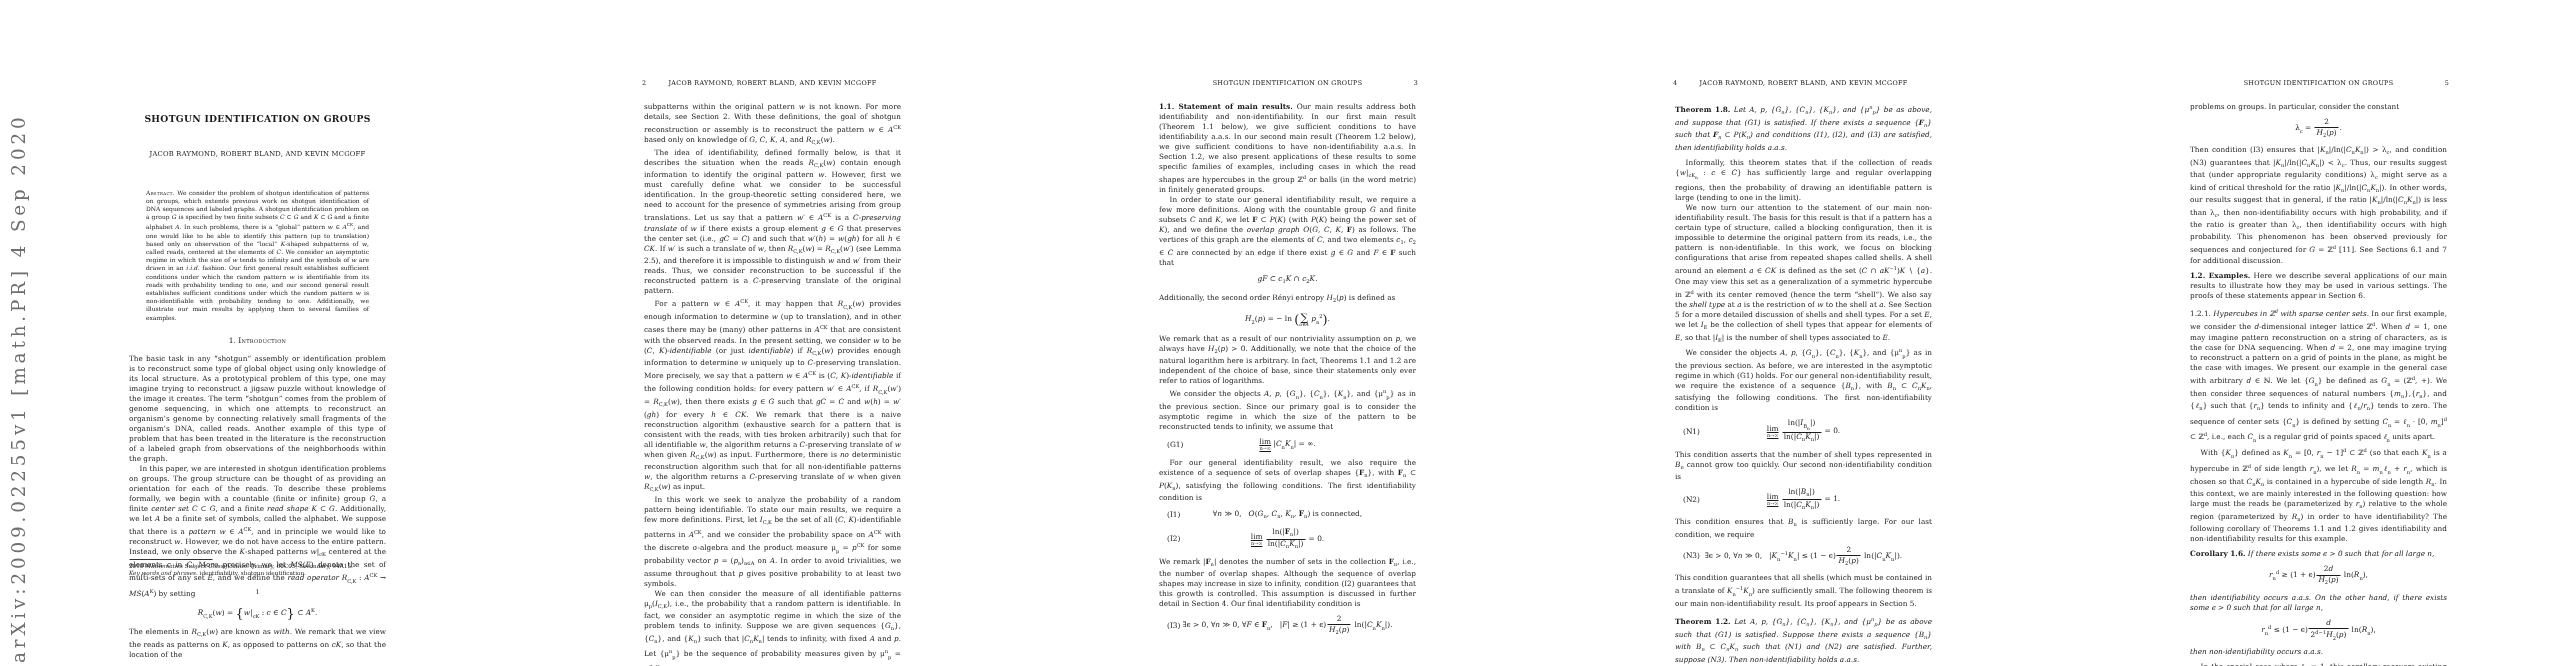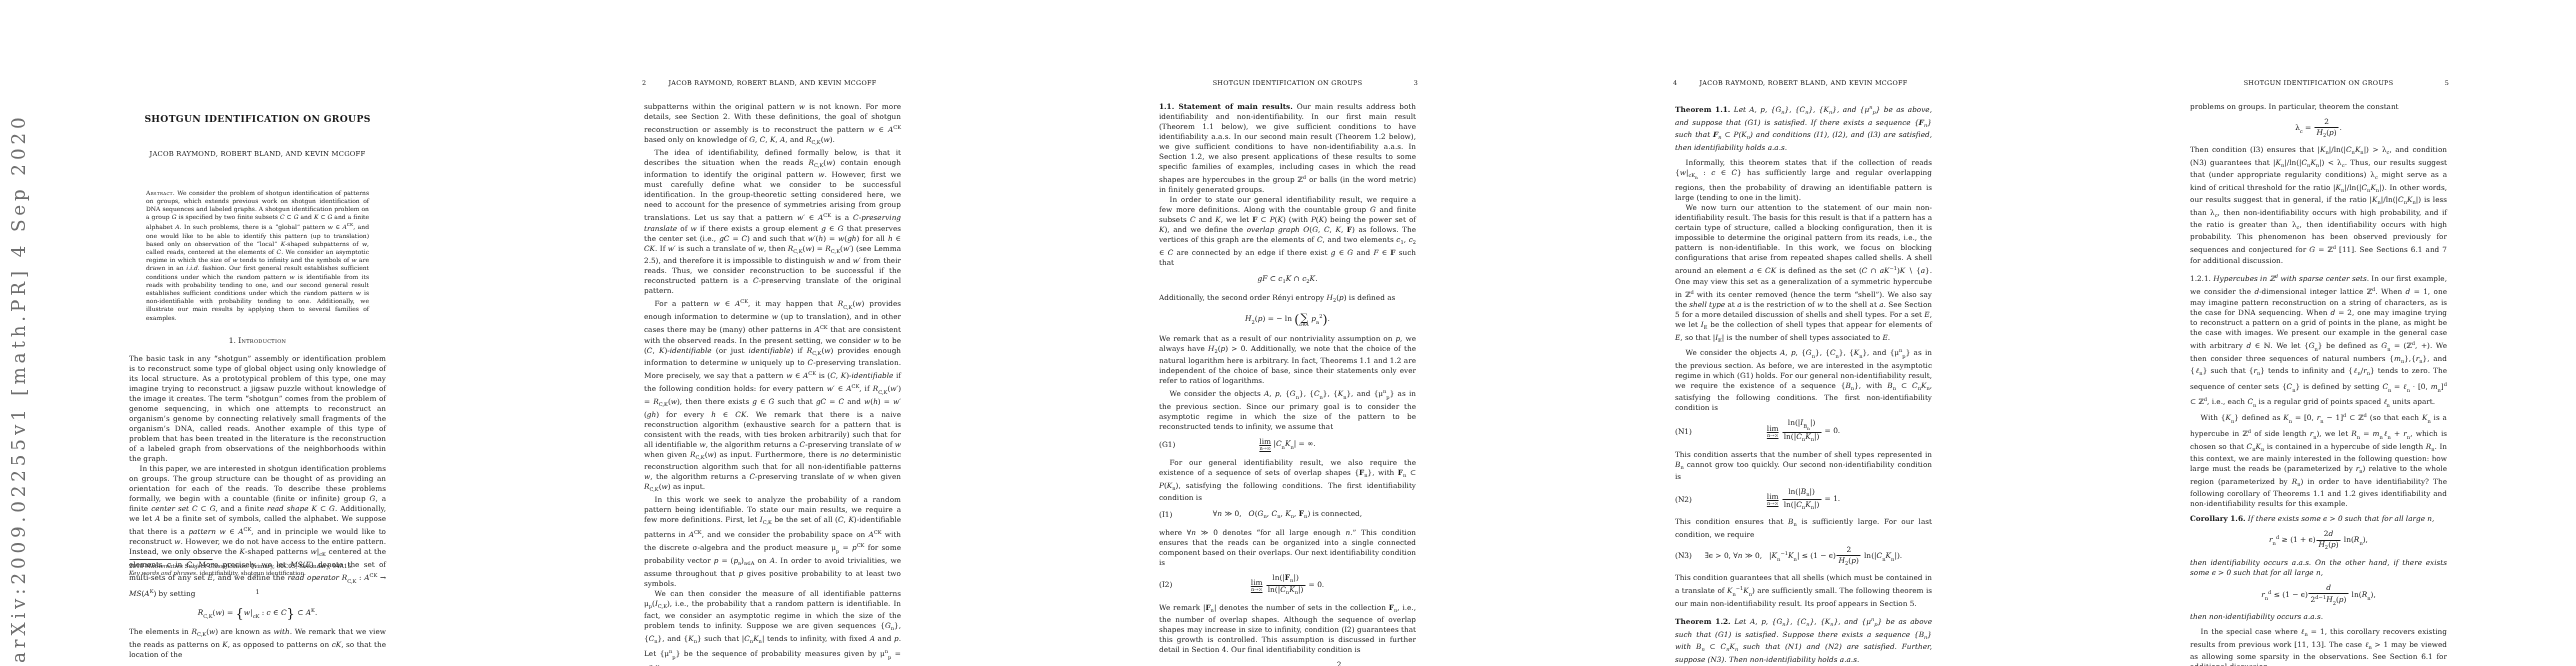--- a/index.html
+++ b/index.html
@@ -24,21 +24,21 @@
   
   .title{text-align:center;font-weight:bold;font-size:9.2px;letter-spacing:0.3px;margin-bottom:24.5px;}
   .authors{text-align:center;font-size:6.8px;letter-spacing:0.2px;margin-bottom:30px;}
   .abstract{width:223px;margin:0 auto 14.5px auto;font-size:6px;line-height:8.2px;text-align:justify;}
   .section{text-align:center;margin:11px 0 7.8px 0;font-size:7.5px;}
   .sc{font-variant:small-caps;letter-spacing:0.3px;}
   .p{margin:0;}
   .p.indent{text-indent:10.6px;}
   .p.space{margin-top:5px;}
   .eq{position:relative;text-align:center;margin:6.1px 0;font-size:7.4px;}
-  .eq .tag{position:absolute;left:0;top:50%;transform:translateY(-50%);}
+  .eq .tag{position:absolute;left:8px;top:50%;transform:translateY(-50%);}
   .eqbody{display:inline-block;}
   .limop{display:inline-block;vertical-align:middle;text-align:center;line-height:1;text-decoration:underline;}
   .limop .u{display:block;font-size:5px;margin-top:0.6px;}
   .sumop{display:inline-block;vertical-align:middle;text-align:center;line-height:1;font-size:10.6px;}
   .sumop .u{display:block;font-size:4.7px;margin-top:0.6px;}
   .frac{display:inline-block;vertical-align:middle;text-align:center;line-height:1.15;margin:0 1.1px;}
   .frac .fn{display:block;border-bottom:0.6px solid #1a1a1a;padding:0 1.7px 0.6px 1.7px;}
   .frac .fd{display:block;padding:0.6px 1.7px 0 1.7px;}
   .bigp{font-size:1.75em;vertical-align:middle;font-weight:200;}
   .footnote{position:absolute;top:559px;left:50%;transform:translateX(-50%);
@@ -93,57 +93,57 @@
           <div class="p"><b>1.1. Statement of main results.</b> Our main results address both identifiability and non-identifiability. In our first main result (Theorem 1.1 below), we give sufficient conditions to have identifiability a.a.s. In our second main result (Theorem 1.2 below), we give sufficient conditions to have non-identifiability a.a.s. In Section 1.2, we also present applications of these results to some specific families of examples, including cases in which the read shapes are hypercubes in the group ℤ<sup>d</sup> or balls (in the word metric) in finitely generated groups.</div>
           <div class="p indent">In order to state our general identifiability result, we require a few more definitions. Along with the countable group <i>G</i> and finite subsets <i>C</i> and <i>K</i>, we let <b>F</b> ⊂ <i>P</i>(<i>K</i>) (with <i>P</i>(<i>K</i>) being the power set of <i>K</i>), and we define the <i>overlap graph</i> <i>O</i>(<i>G</i>, <i>C</i>, <i>K</i>, <b>F</b>) as follows. The vertices of this graph are the elements of <i>C</i>, and two elements <i>c</i><sub>1</sub>, <i>c</i><sub>2</sub> ∈ <i>C</i> are connected by an edge if there exist <i>g</i> ∈ <i>G</i> and <i>F</i> ∈ <b>F</b> such that</div>
           <div class="eq"><div class="eqbody"><i>gF</i> ⊂ <i>c</i><sub>1</sub><i>K</i> ∩ <i>c</i><sub>2</sub><i>K</i>.</div></div>
           <div class="p">Additionally, the second order Rényi entropy <i>H</i><sub>2</sub>(<i>p</i>) is defined as</div>
           <div class="eq"><div class="eqbody"><i>H</i><sub>2</sub>(<i>p</i>) = − ln <span class="bigp">(</span><span class="sumop">∑<span class="u"><i>a</i>∈<i>A</i></span></span> <i>p</i><sub>a</sub><sup>2</sup><span class="bigp">)</span>.</div></div>
           <div class="p">We remark that as a result of our nontriviality assumption on <i>p</i>, we always have <i>H</i><sub>2</sub>(<i>p</i>) &gt; 0. Additionally, we note that the choice of the natural logarithm here is arbitrary. In fact, Theorems 1.1 and 1.2 are independent of the choice of base, since their statements only ever refer to ratios of logarithms.</div>
           <div class="p indent">We consider the objects <i>A</i>, <i>p</i>, {<i>G</i><sub>n</sub>}, {<i>C</i><sub>n</sub>}, {<i>K</i><sub>n</sub>}, and {μ<sup>n</sup><sub>p</sub>} as in the previous section. Since our primary goal is to consider the asymptotic regime in which the size of the pattern to be reconstructed tends to infinity, we assume that</div>
           <div class="eq"><div class="tag">(G1)</div><div class="eqbody"><span class="limop">lim<span class="u">n→∞</span></span> |<i>C</i><sub>n</sub><i>K</i><sub>n</sub>| = ∞.</div></div>
           <div class="p indent">For our general identifiability result, we also require the existence of a sequence of sets of overlap shapes {<b>F</b><sub>n</sub>}, with <b>F</b><sub>n</sub> ⊂ <i>P</i>(<i>K</i><sub>n</sub>), satisfying the following conditions. The first identifiability condition is</div>
           <div class="eq"><div class="tag">(I1)</div><div class="eqbody">∀<i>n</i> ≫ 0,&nbsp;&nbsp; <i>O</i>(<i>G</i><sub>n</sub>, <i>C</i><sub>n</sub>, <i>K</i><sub>n</sub>, <b>F</b><sub>n</sub>) is connected,</div></div>
-          <div class="p">where ∀<i>n</i> ≫ 0 denotes “for all large enough <i>n</i>.” This condition ensures that the reads can be organized into a single connected component based on their overlaps. Our next identifiability condition is</div>
           <div class="eq"><div class="tag">(I2)</div><div class="eqbody"><span class="limop">lim<span class="u">n→∞</span></span> <span class="frac"><span class="fn">ln(|<b>F</b><sub>n</sub>|)</span><span class="fd">ln(|<i>C</i><sub>n</sub><i>K</i><sub>n</sub>|)</span></span> = 0.</div></div>
           <div class="p">We remark |<b>F</b><sub>n</sub>| denotes the number of sets in the collection <b>F</b><sub>n</sub>, i.e., the number of overlap shapes. Although the sequence of overlap shapes may increase in size to infinity, condition (I2) guarantees that this growth is controlled. This assumption is discussed in further detail in Section 4. Our final identifiability condition is</div>
           <div class="eq"><div class="tag">(I3)</div><div class="eqbody">∃ϵ &gt; 0, ∀<i>n</i> ≫ 0, ∀<i>F</i> ∈ <b>F</b><sub>n</sub>,&nbsp;&nbsp; |<i>F</i>| ≥ (1 + ϵ)<span class="frac"><span class="fn">2</span><span class="fd"><i>H</i><sub>2</sub>(<i>p</i>)</span></span> ln(|<i>C</i><sub>n</sub><i>K</i><sub>n</sub>|).</div></div>
         </div>
       </div>
       <div class="page" style="left: 1546px;">
         <div class="runhead">
           <div class="rh-side">4</div>
           <div class="rh-c">JACOB RAYMOND, ROBERT BLAND, AND KEVIN MCGOFF</div>
           <div class="rh-side"></div>
         </div>
         <div class="col">
-          <div class="p"><b>Theorem 1.1.</b> <i>Let A, p, {G<sub>n</sub>}, {C<sub>n</sub>}, {K<sub>n</sub>}, and {μ<sup>n</sup><sub>p</sub>} be as above, and suppose that (G1) is satisfied. If there exists a sequence {<b>F</b><sub>n</sub>} such that <b>F</b><sub>n</sub> ⊂ P(K<sub>n</sub>) and conditions (I1), (I2), and (I3) are satisfied, then identifiability holds a.a.s.</i></div>
+          <div class="p"><b>Theorem 1.8.</b> <i>Let A, p, {G<sub>n</sub>}, {C<sub>n</sub>}, {K<sub>n</sub>}, and {μ<sup>n</sup><sub>p</sub>} be as above, and suppose that (G1) is satisfied. If there exists a sequence {<b>F</b><sub>n</sub>} such that <b>F</b><sub>n</sub> ⊂ P(K<sub>n</sub>) and conditions (I1), (I2), and (I3) are satisfied, then identifiability holds a.a.s.</i></div>
           <div class="p indent space">Informally, this theorem states that if the collection of reads {<i>w</i>|<sub>cK<sub>n</sub></sub> : <i>c</i> ∈ <i>C</i>} has sufficiently large and regular overlapping regions, then the probability of drawing an identifiable pattern is large (tending to one in the limit).</div>
           <div class="p indent">We now turn our attention to the statement of our main non-identifiability result. The basis for this result is that if a pattern has a certain type of structure, called a blocking configuration, then it is impossible to determine the original pattern from its reads, i.e., the pattern is non-identifiable. In this work, we focus on blocking configurations that arise from repeated shapes called shells. A shell around an element <i>a</i> ∈ <i>CK</i> is defined as the set (<i>C</i> ∩ <i>aK</i><sup>−1</sup>)<i>K</i> ∖ {<i>a</i>}. One may view this set as a generalization of a symmetric hypercube in ℤ<sup>d</sup> with its center removed (hence the term “shell”). We also say the <i>shell type</i> at <i>a</i> is the restriction of <i>w</i> to the shell at <i>a</i>. See Section 5 for a more detailed discussion of shells and shell types. For a set <i>E</i>, we let <i>I</i><sub>E</sub> be the collection of shell types that appear for elements of <i>E</i>, so that |<i>I</i><sub>E</sub>| is the number of shell types associated to <i>E</i>.</div>
           <div class="p indent">We consider the objects <i>A</i>, <i>p</i>, {<i>G</i><sub>n</sub>}, {<i>C</i><sub>n</sub>}, {<i>K</i><sub>n</sub>}, and {μ<sup>n</sup><sub>p</sub>} as in the previous section. As before, we are interested in the asymptotic regime in which (G1) holds. For our general non-identifiability result, we require the existence of a sequence {<i>B</i><sub>n</sub>}, with <i>B</i><sub>n</sub> ⊂ <i>C</i><sub>n</sub><i>K</i><sub>n</sub>, satisfying the following conditions. The first non-identifiability condition is</div>
           <div class="eq"><div class="tag">(N1)</div><div class="eqbody"><span class="limop">lim<span class="u">n→∞</span></span> <span class="frac"><span class="fn">ln(|<i>I</i><sub>B<sub>n</sub></sub>|)</span><span class="fd">ln(|<i>C</i><sub>n</sub><i>K</i><sub>n</sub>|)</span></span> = 0.</div></div>
           <div class="p">This condition asserts that the number of shell types represented in <i>B</i><sub>n</sub> cannot grow too quickly. Our second non-identifiability condition is</div>
           <div class="eq"><div class="tag">(N2)</div><div class="eqbody"><span class="limop">lim<span class="u">n→∞</span></span> <span class="frac"><span class="fn">ln(|<i>B</i><sub>n</sub>|)</span><span class="fd">ln(|<i>C</i><sub>n</sub><i>K</i><sub>n</sub>|)</span></span> = 1.</div></div>
           <div class="p">This condition ensures that <i>B</i><sub>n</sub> is sufficiently large. For our last condition, we require</div>
           <div class="eq"><div class="tag">(N3)</div><div class="eqbody">∃ϵ &gt; 0, ∀<i>n</i> ≫ 0,&nbsp;&nbsp; |<i>K</i><sub>n</sub><sup>−1</sup><i>K</i><sub>n</sub>| ≤ (1 − ϵ)<span class="frac"><span class="fn">2</span><span class="fd"><i>H</i><sub>2</sub>(<i>p</i>)</span></span> ln(|<i>C</i><sub>n</sub><i>K</i><sub>n</sub>|).</div></div>
           <div class="p">This condition guarantees that all shells (which must be contained in a translate of <i>K</i><sub>n</sub><sup>−1</sup><i>K</i><sub>n</sub>) are sufficiently small. The following theorem is our main non-identifiability result. Its proof appears in Section 5.</div>
           <div class="p space"><b>Theorem 1.2.</b> <i>Let A, p, {G<sub>n</sub>}, {C<sub>n</sub>}, {K<sub>n</sub>}, and {μ<sup>n</sup><sub>p</sub>} be as above such that (G1) is satisfied. Suppose there exists a sequence {B<sub>n</sub>} with B<sub>n</sub> ⊂ C<sub>n</sub>K<sub>n</sub> such that (N1) and (N2) are satisfied. Further, suppose (N3). Then non-identifiability holds a.a.s.</i></div>
           <div class="p indent space">This result states that if the read shape is small enough and there is a large enough set of positions in  with relatively few associated shell types, then the probability of drawing an identifiable pattern is low (tending to zero asymptotically).</div>
         </div>
       </div>
       <div class="page" style="left: 2061px;">
         <div class="runhead">
           <div class="rh-side"></div>
           <div class="rh-c">SHOTGUN IDENTIFICATION ON GROUPS</div>
           <div class="rh-side">5</div>
         </div>
         <div class="col">
-          <div class="p">problems on groups. In particular, theorem the constant</div>
+          <div class="p">problems on groups. In particular, consider the constant</div>
           <div class="eq"><div class="eqbody">λ<sub>c</sub> = <span class="frac"><span class="fn">2</span><span class="fd"><i>H</i><sub>2</sub>(<i>p</i>)</span></span>.</div></div>
           <div class="p">Then condition (I3) ensures that |<i>K</i><sub>n</sub>|/ln(|<i>C</i><sub>n</sub><i>K</i><sub>n</sub>|) &gt; λ<sub>c</sub>, and condition (N3) guarantees that |<i>K</i><sub>n</sub>|/ln(|<i>C</i><sub>n</sub><i>K</i><sub>n</sub>|) &lt; λ<sub>c</sub>. Thus, our results suggest that (under appropriate regularity conditions) λ<sub>c</sub> might serve as a kind of critical threshold for the ratio |<i>K</i><sub>n</sub>|/ln(|<i>C</i><sub>n</sub><i>K</i><sub>n</sub>|). In other words, our results suggest that in general, if the ratio |<i>K</i><sub>n</sub>|/ln(|<i>C</i><sub>n</sub><i>K</i><sub>n</sub>|) is less than λ<sub>c</sub>, then non-identifiability occurs with high probability, and if the ratio is greater than λ<sub>c</sub>, then identifiability occurs with high probability. This phenomenon has been observed previously for sequences and conjectured for <i>G</i> = ℤ<sup>d</sup> [11]. See Sections 6.1 and 7 for additional discussion.</div>
+          <div class="p space"><b>1.2. Examples.</b> Here we describe several applications of our main results to illustrate how they may be used in various settings. The proofs of these statements appear in Section 6.</div>
           <div class="p space">1.2.1. <i>Hypercubes in ℤ<sup>d</sup> with sparse center sets.</i> In our first example, we consider the <i>d</i>-dimensional integer lattice ℤ<sup>d</sup>. When <i>d</i> = 1, one may imagine pattern reconstruction on a string of characters, as is the case for DNA sequencing. When <i>d</i> = 2, one may imagine trying to reconstruct a pattern on a grid of points in the plane, as might be the case with images. We present our example in the general case with arbitrary <i>d</i> ∈ ℕ. We let {<i>G</i><sub>n</sub>} be defined as <i>G</i><sub>n</sub> = (ℤ<sup>d</sup>, +). We then consider three sequences of natural numbers {<i>m</i><sub>n</sub>},{<i>r</i><sub>n</sub>}, and {<i>ℓ</i><sub>n</sub>} such that {<i>r</i><sub>n</sub>} tends to infinity and {<i>ℓ</i><sub>n</sub>/<i>r</i><sub>n</sub>} tends to zero. The sequence of center sets {<i>C</i><sub>n</sub>} is defined by setting <i>C</i><sub>n</sub> = <i>ℓ</i><sub>n</sub> · [0, <i>m</i><sub>n</sub>]<sup>d</sup> ⊂ ℤ<sup>d</sup>, i.e., each <i>C</i><sub>n</sub> is a regular grid of points spaced <i>ℓ</i><sub>n</sub> units apart.</div>
           <div class="p indent">With {<i>K</i><sub>n</sub>} defined as <i>K</i><sub>n</sub> = [0, <i>r</i><sub>n</sub> − 1]<sup>d</sup> ⊂ ℤ<sup>d</sup> (so that each <i>K</i><sub>n</sub> is a hypercube in ℤ<sup>d</sup> of side length <i>r</i><sub>n</sub>), we let <i>R</i><sub>n</sub> = <i>m</i><sub>n</sub><i>ℓ</i><sub>n</sub> + <i>r</i><sub>n</sub>, which is chosen so that <i>C</i><sub>n</sub><i>K</i><sub>n</sub> is contained in a hypercube of side length <i>R</i><sub>n</sub>. In this context, we are mainly interested in the following question: how large must the reads be (parameterized by <i>r</i><sub>n</sub>) relative to the whole region (parameterized by <i>R</i><sub>n</sub>) in order to have identifiability? The following corollary of Theorems 1.1 and 1.2 gives identifiability and non-identifiability results for this example.</div>
           <div class="p space"><b>Corollary 1.6.</b> <i>If there exists some ϵ &gt; 0 such that for all large n,</i></div>
           <div class="eq"><div class="eqbody"><i>r</i><sub>n</sub><sup>d</sup> ≥ (1 + ϵ)<span class="frac"><span class="fn">2<i>d</i></span><span class="fd"><i>H</i><sub>2</sub>(<i>p</i>)</span></span> ln(<i>R</i><sub>n</sub>),</div></div>
           <div class="p"><i>then identifiability occurs a.a.s. On the other hand, if there exists some ϵ &gt; 0 such that for all large n,</i></div>
           <div class="eq"><div class="eqbody"><i>r</i><sub>n</sub><sup>d</sup> ≤ (1 − ϵ)<span class="frac"><span class="fn"><i>d</i></span><span class="fd">2<sup>d−1</sup><i>H</i><sub>2</sub>(<i>p</i>)</span></span> ln(<i>R</i><sub>n</sub>),</div></div>
           <div class="p"><i>then non-identifiability occurs a.a.s.</i></div>
           <div class="p indent space">In the special case where <i>ℓ</i><sub>n</sub> = 1, this corollary recovers existing results from previous work [11, 13]. The case <i>ℓ</i><sub>n</sub> &gt; 1 may be viewed as allowing some sparsity in the observations. See Section 6.1 for additional discussion.</div>
         </div>
       </div>

